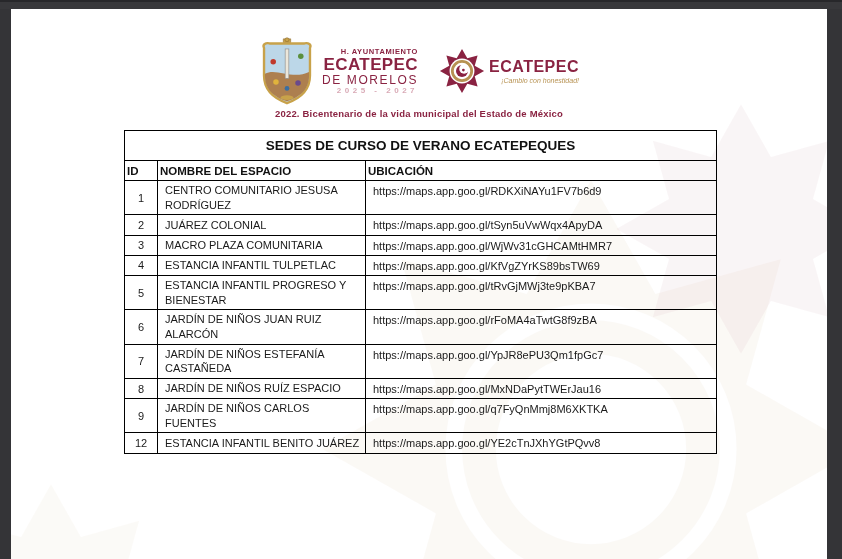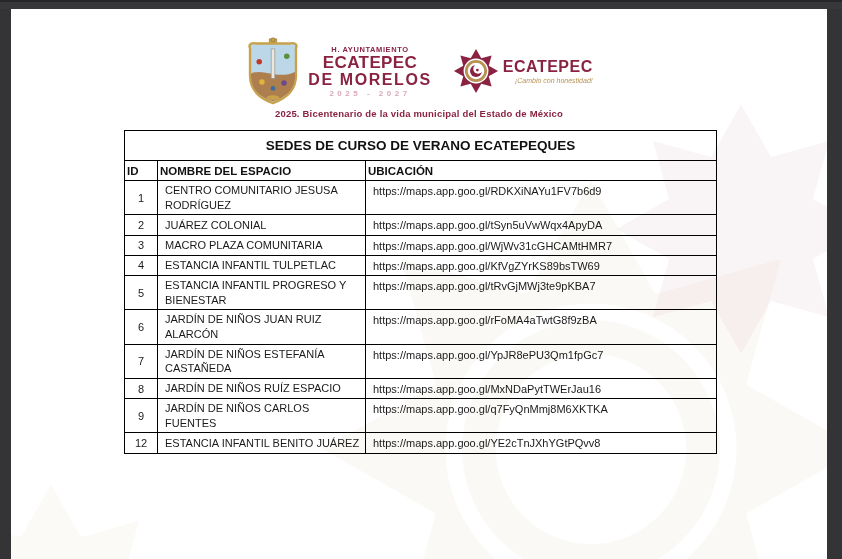--- a/index.html
+++ b/index.html
@@ -24,24 +24,24 @@
   .watermark{position:absolute;pointer-events:none;}
   .wm-big{left:300px;top:160px;width:560px;height:560px;opacity:.05;}
   .wm-small{left:600px;top:90px;width:260px;height:260px;opacity:.04;}
   .wm-corner{left:-90px;top:470px;width:260px;height:260px;opacity:.04;}
 
   .header-block{
     position:absolute;top:28px;left:0;width:100%;
     display:flex;justify-content:center;align-items:center;gap:7px;
   }
   .crest{width:56px;height:68px;flex:0 0 auto;}
-  .crest-caption{display:flex;flex-direction:column;align-items:center;line-height:1.05;margin-top:2px;}
+  .crest-caption{display:flex;flex-direction:column;align-items:flex-end;line-height:1.05;margin-top:2px;}
   .crest-line1{font-size:7.5px;font-weight:bold;color:var(--maroon);letter-spacing:.6px;}
   .crest-line2{font-size:17px;font-weight:bold;color:var(--maroon);letter-spacing:.4px;}
-  .crest-line3{font-size:16px;font-weight:bold;color:var(--maroon);letter-spacing:1.6px;}
+  .crest-line3{font-size:12px;font-weight:normal;color:var(--maroon);letter-spacing:1.6px;}
   .crest-line4{font-size:8px;font-weight:bold;color:var(--pink-years);letter-spacing:3.5px;margin-top:1px;}
   .brand{display:flex;align-items:center;gap:4px;margin-left:14px;}
   .flower{width:46px;height:46px;flex:0 0 auto;}
   .brand-text{display:flex;flex-direction:column;line-height:1;}
   .brand-name{font-size:16px;font-weight:bold;color:var(--maroon);letter-spacing:.5px;}
   .brand-tagline{font-size:7px;font-style:italic;color:var(--gold);text-align:right;margin-top:2px;}
   .banner{
     position:absolute;top:99px;left:0;width:100%;text-align:center;
     font-size:9.5px;font-weight:bold;color:var(--maroon);letter-spacing:.2px;
   }
@@ -111,21 +111,21 @@
         <circle cx="54.5" cy="45.5" r="10.5" fill="#ffffff"></circle>
         <circle cx="53" cy="48" r="3" fill="#8a2342"></circle>
       </svg>
       <div class="brand-text">
         <span class="brand-name">ECATEPEC</span>
         <span class="brand-tagline">¡Cambio con honestidad!</span>
       </div>
     </div>
   </div>
 
-  <div class="banner">2025. Bicentenario de la vida municipal del Estado de México</div>
+  <div class="banner">2022. Bicentenario de la vida municipal del Estado de México</div>
 
   <table class="doc-table">
     <colgroup>
       <col style="width:33px">
         <col style="width:208px">
         <col style="width:351px">
     </colgroup>
     <tbody>
       <tr>
         <td class="title-cell" colspan="3">SEDES DE CURSO DE VERANO ECATEPEQUES</td>

